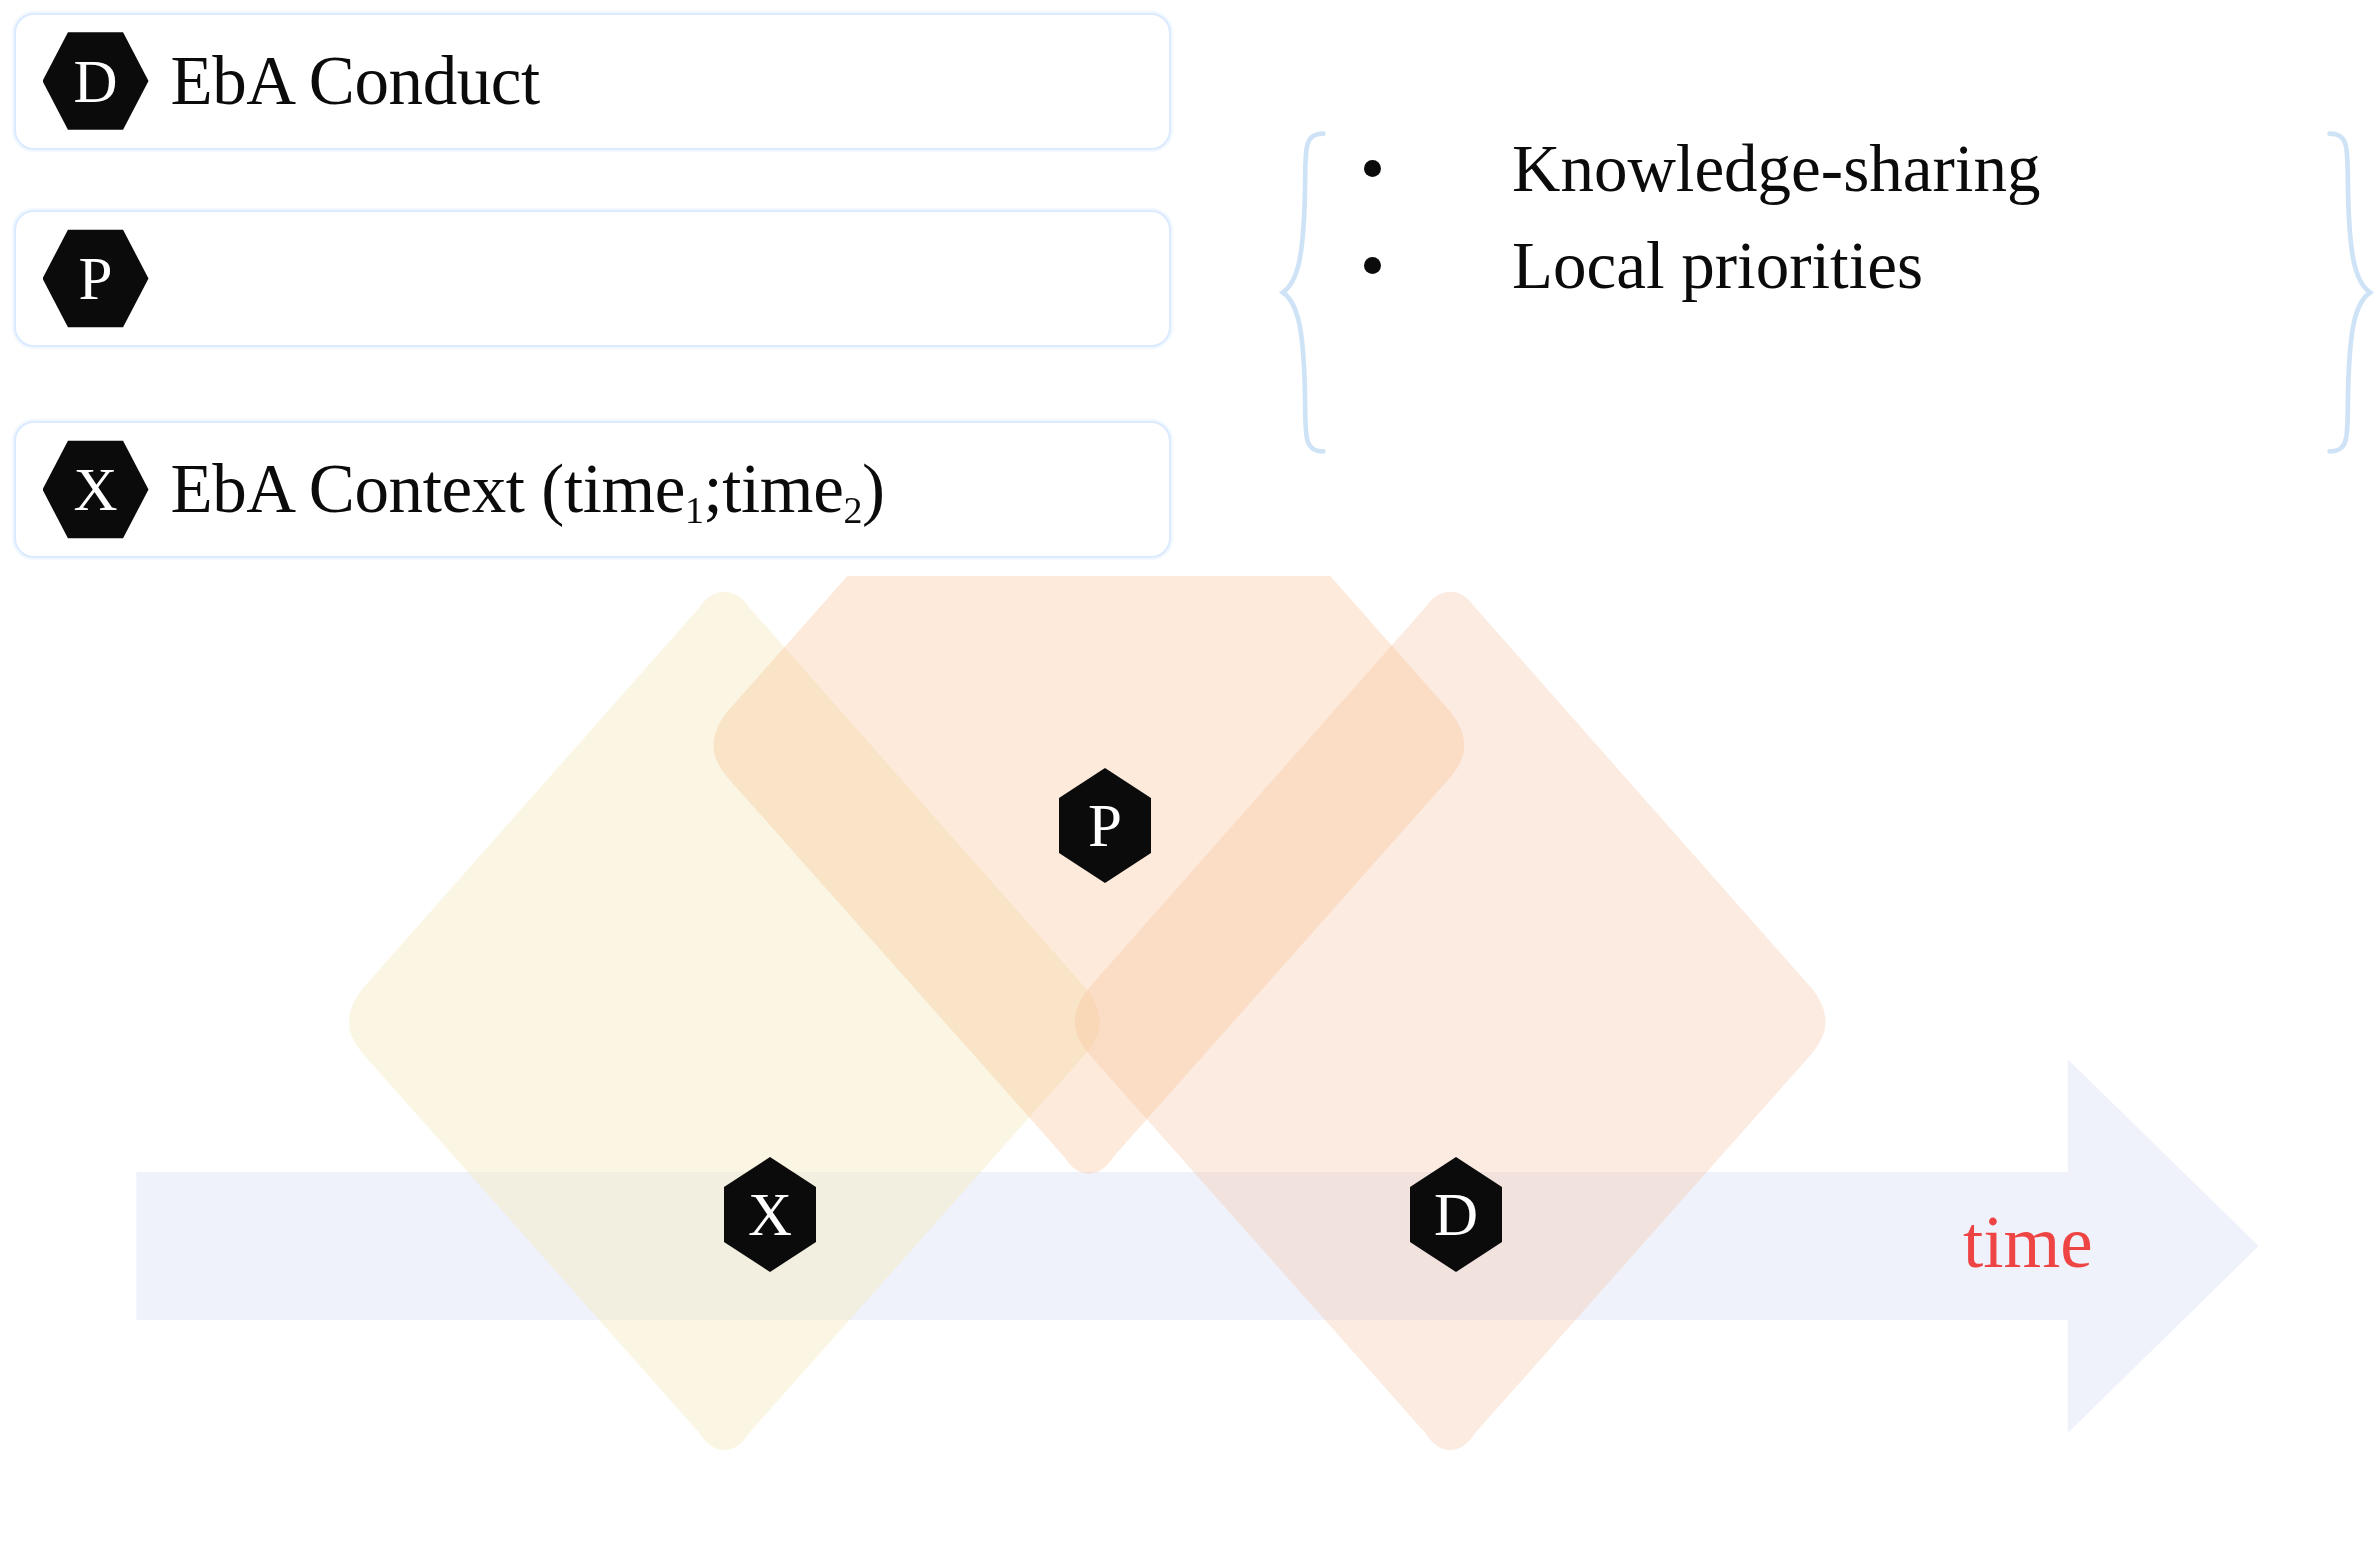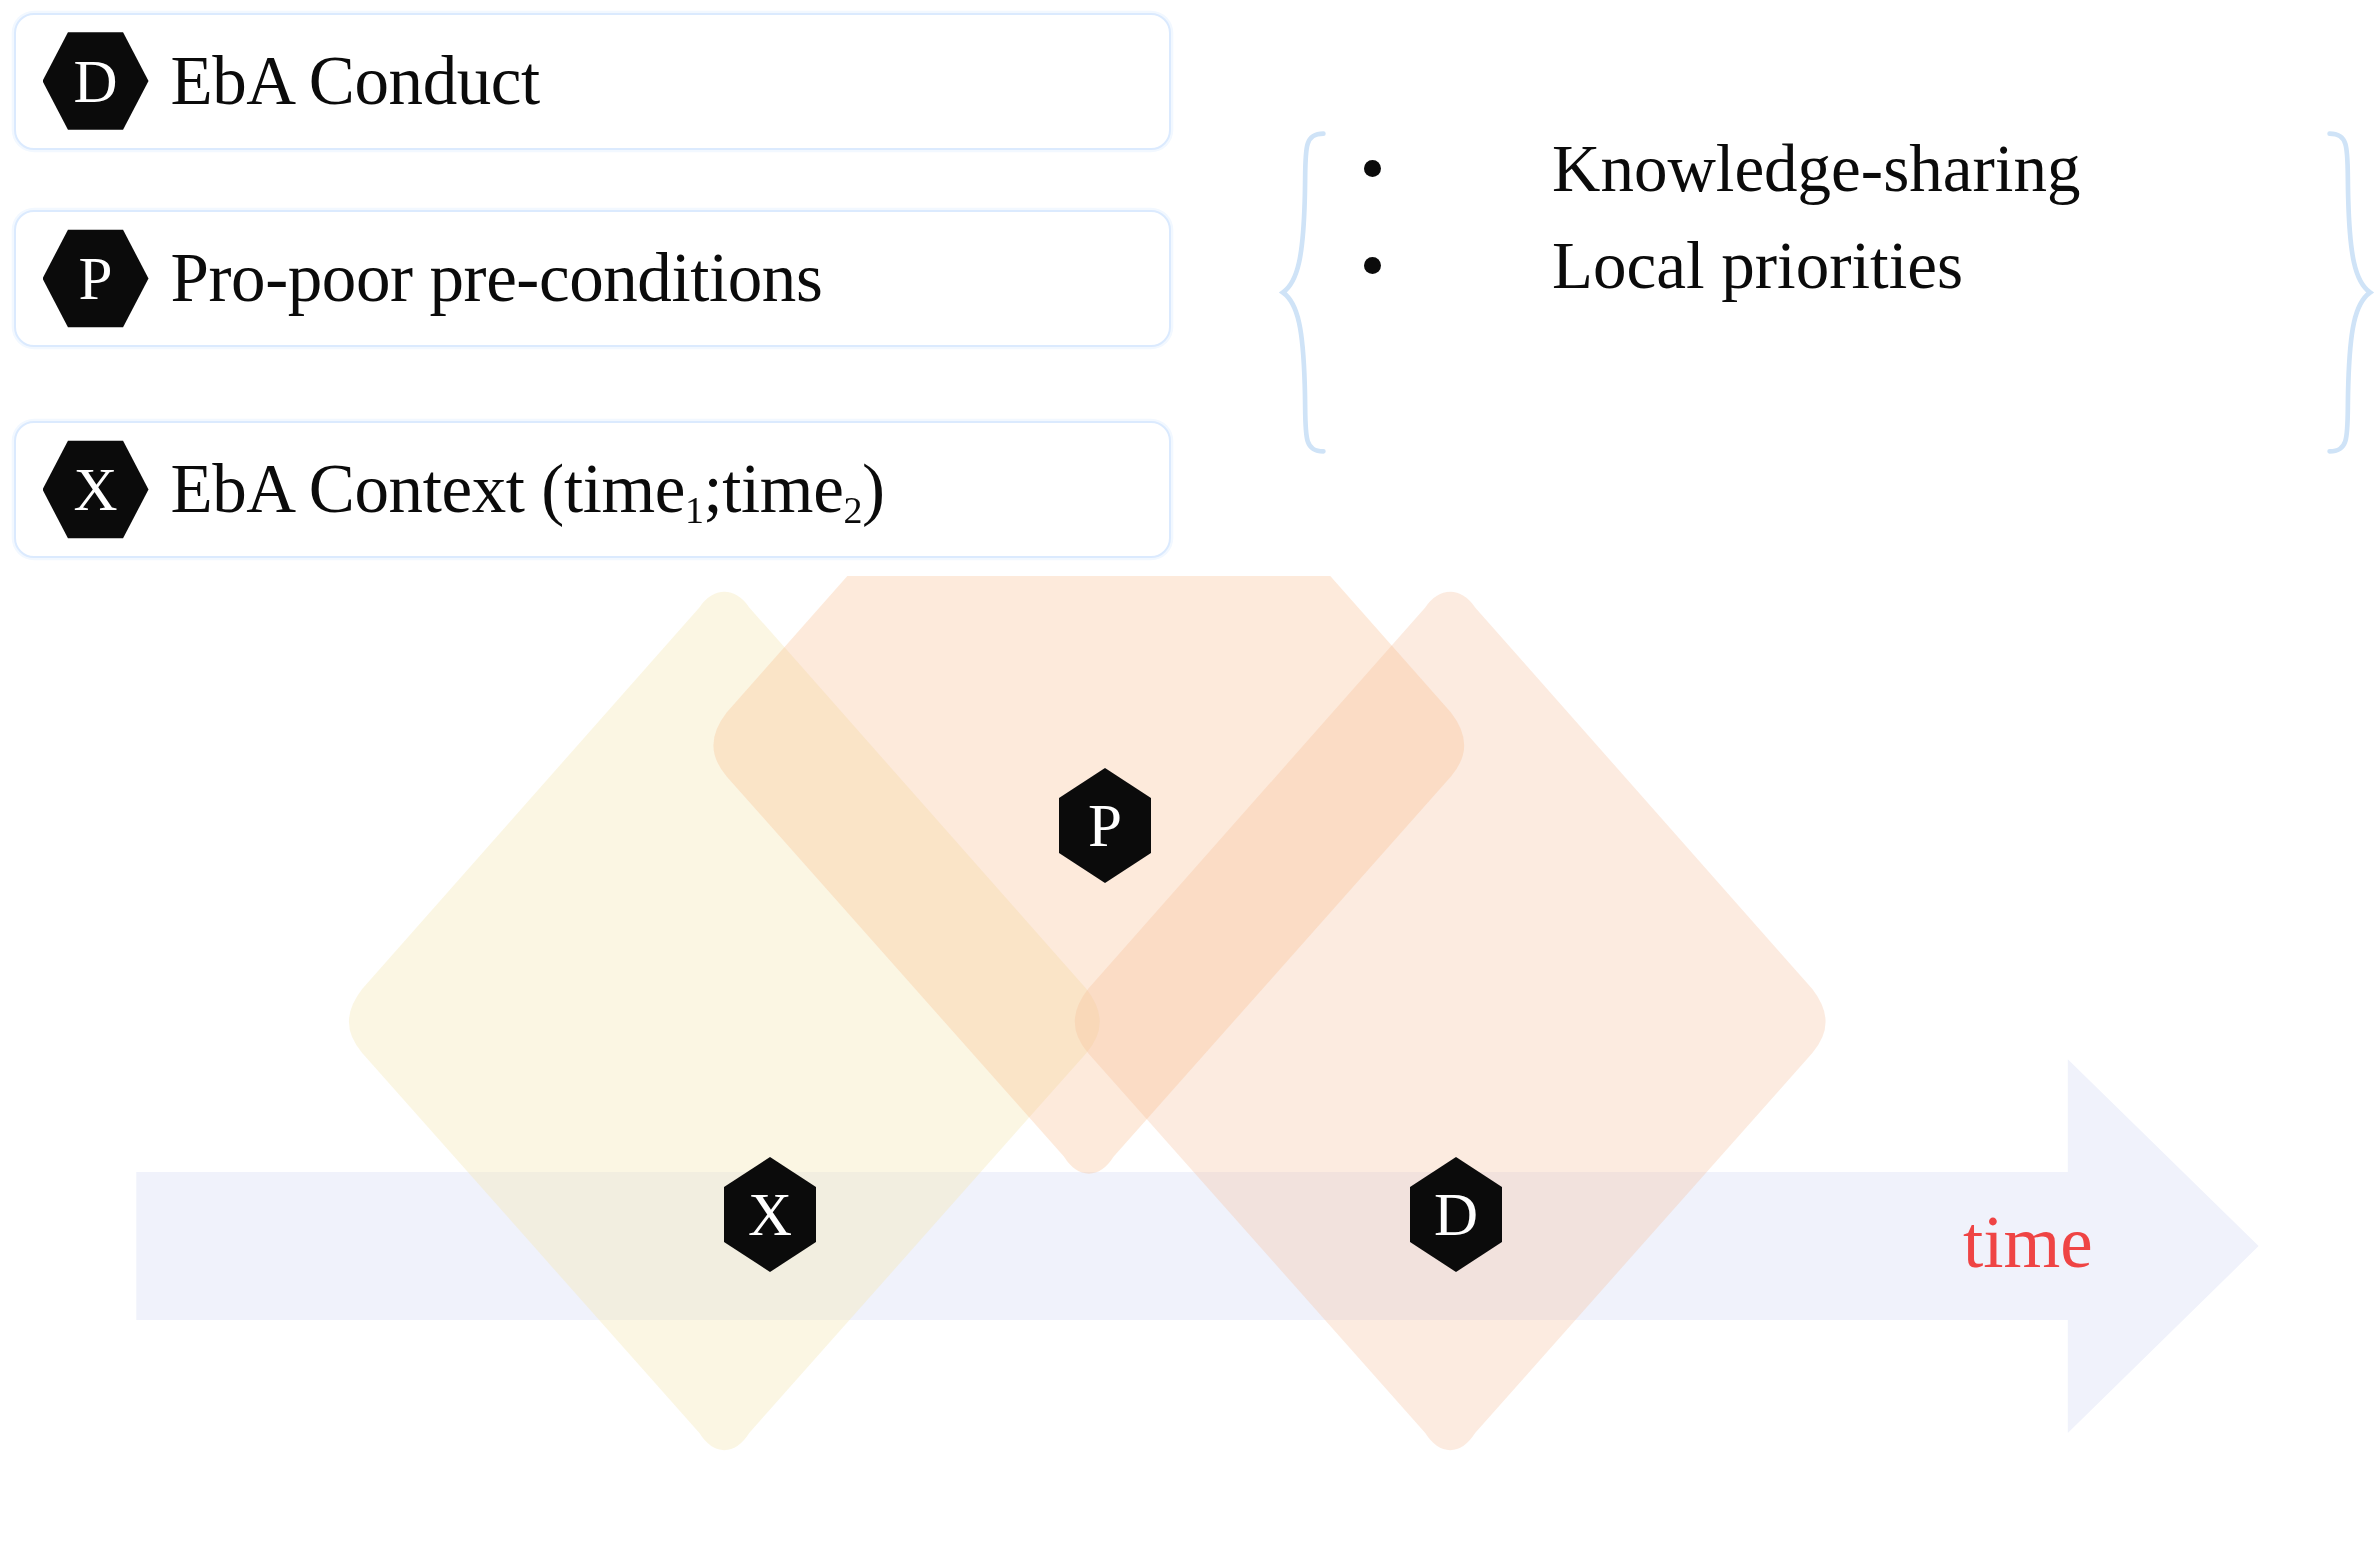--- a/index.html
+++ b/index.html
@@ -89,21 +89,20 @@
   .bullet-list {
     position: absolute;
     left: 86px;
     top: 6.2px;
     width: 919px;
   }
   .bullet-row {
     display: flex;
     align-items: baseline;
     height: 97px;
-    gap: 40px;
   }
   .bullet-dot {
     width: 17px;
     height: 17px;
     border-radius: 50%;
     background: #0b0b0b;
     flex: 0 0 17px;
     position: relative;
     top: -14px;
   }
@@ -159,21 +158,20 @@
   <div class="hex-legend">
     <span>D</span>
   </div>
   <div class="legend-label">EbA Conduct</div>
 </div>
 
 <div class="legend-box legend-box-2">
   <div class="hex-legend">
     <span>P</span>
   </div>
-  <div class="legend-label">Pro-poor pre-conditions</div>
 </div>
 
 <div class="legend-box legend-box-3">
   <div class="hex-legend">
     <span>X</span>
   </div>
   <div class="legend-label"><span>EbA Context (time</span><sub>1</sub><span>;time</span><sub>2</sub><span>)</span></div>
 </div>
 
 <div class="brace-group">

